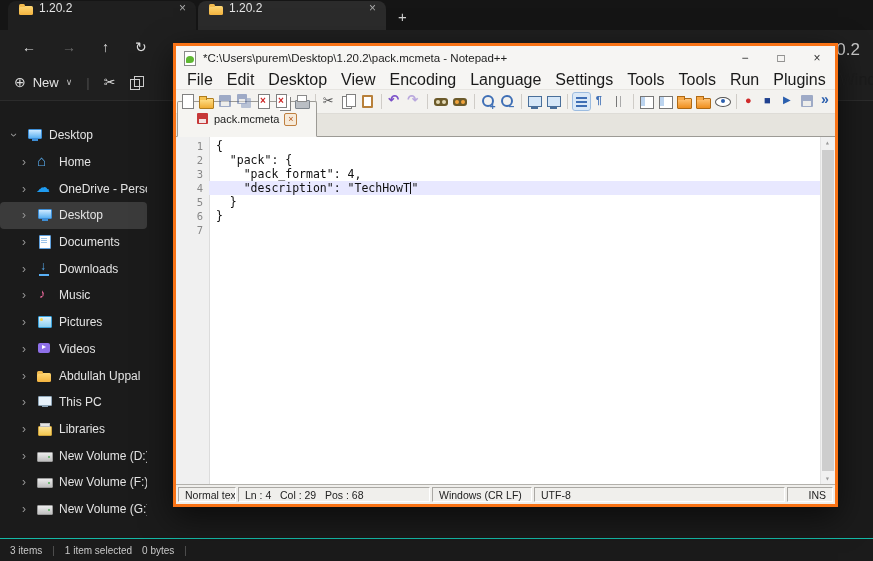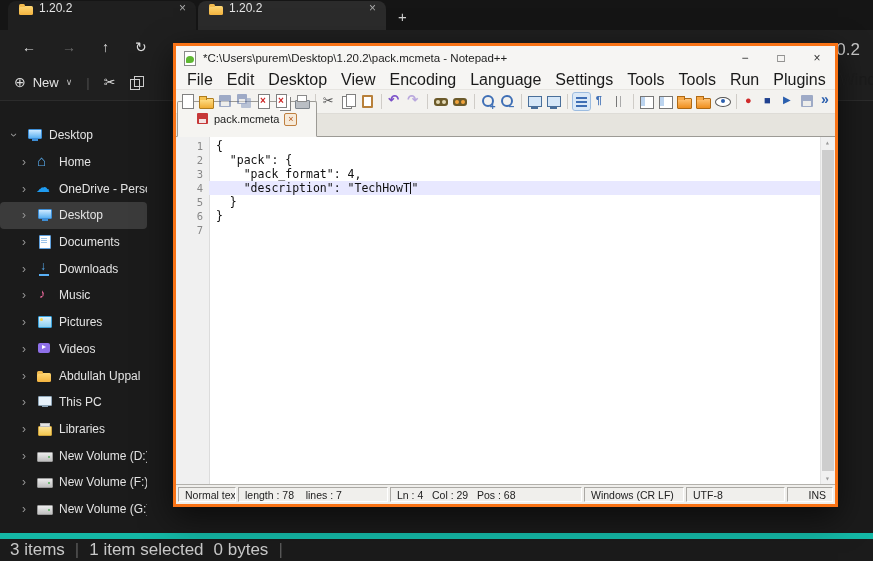--- a/index.html
+++ b/index.html
@@ -49,21 +49,21 @@
   .fi-pictures::before{content:"";position:absolute;left:2px;top:2px;width:12px;height:10px;background:linear-gradient(#d9f1fd,#8ecff0);border:1px solid #3aa0d8;border-radius:1px;}
   .fi-pictures::after{content:"";position:absolute;left:4px;top:4px;width:3px;height:3px;background:#f7d14b;border-radius:50%;}
   .fi-videos::before{content:"";position:absolute;left:2px;top:2px;width:12px;height:10px;background:#8e6fe8;border-radius:2px;}
   .fi-videos::after{content:"▸";position:absolute;left:6px;top:1px;font-size:8px;color:#fff;}
   .fi-pc::before{content:"";position:absolute;left:2px;top:2px;width:12px;height:8px;background:#e8f2fa;border:1px solid #8fa6b8;border-radius:1px;}
   .fi-pc::after{content:"";position:absolute;left:6px;top:11px;width:6px;height:2px;background:#8fa6b8;}
   .fi-libraries::before{content:"";position:absolute;left:2px;top:5px;width:12px;height:8px;background:linear-gradient(#fce39a,#f3c84f);border:1px solid #cfa43d;border-radius:1px;}
   .fi-libraries::after{content:"";position:absolute;left:4px;top:2px;width:8px;height:2px;background:#e4e4e4;border:1px solid #bdbdbd;}
   .fi-drive::before{content:"";position:absolute;left:1px;top:4px;width:14px;height:8px;background:linear-gradient(#ececec,#c0c0c0);border:1px solid #9a9a9a;border-radius:1px;}
   .fi-drive::after{content:"";position:absolute;right:3px;top:8px;width:2px;height:2px;background:#59b25e;border-radius:50%;}
-  .x-statusbar{position:absolute;left:0;right:0;bottom:0;height:22px;background:#1b1b1b;border-top:6px solid #14b8a6;display:flex;align-items:center;gap:10px;padding-left:10px;color:#c8c8c8;font-size:17px;}
+  .x-statusbar{position:absolute;left:0;right:0;bottom:0;height:22px;background:#1b1b1b;border-top:1px solid #14b8a6;display:flex;align-items:center;gap:10px;padding-left:10px;color:#c8c8c8;font-size:10px;}
   .x-div{color:#5a5a5a;}
 
   
   .npp{position:absolute;left:173px;top:43px;width:665px;height:464px;box-sizing:border-box;background:#f4f3f1;border:3px solid #f97316;box-shadow:0 10px 30px rgba(0,0,0,.6);display:flex;flex-direction:column;}
   .npp-titlebar{height:24px;background:#f6f5f3;display:flex;align-items:center;gap:6px;padding-left:6px;flex:none;}
   .npp-appicon{position:relative;width:15px;height:15px;flex:none;}
   .npp-appicon::before{content:"";position:absolute;left:2px;top:0;width:10px;height:13px;background:#fff;border:1px solid #8a8a8a;}
   .npp-appicon::after{content:"";position:absolute;left:4px;top:5px;width:8px;height:7px;background:#5fb832;border-radius:50% 50% 50% 10%;}
   .npp-title{flex:1;font-size:11.5px;color:#1c1c1c;white-space:nowrap;overflow:hidden;}
   .npp-winbtns{display:flex;flex:none;height:100%;}
@@ -390,21 +390,20 @@
             <span class="ct"></span>
           </div>
         </div>
       <div class="vsb">
         <div class="vsb-thumb"></div>
       </div>
     </div>
 
     <div class="npp-statusbar">
       <span class="sseg s1">Normal text file</span>
-      <span class="sseg s2">length : 78    lines : 7</span>
       <span class="sseg s3">Ln : 4   Col : 29   Pos : 68</span>
       <span class="sseg s4">Windows (CR LF)</span>
       <span class="sseg s5">UTF-8</span>
       <span class="sseg s6">INS</span>
     </div>
   </div>
 
 </div>
 
 </body></html>

